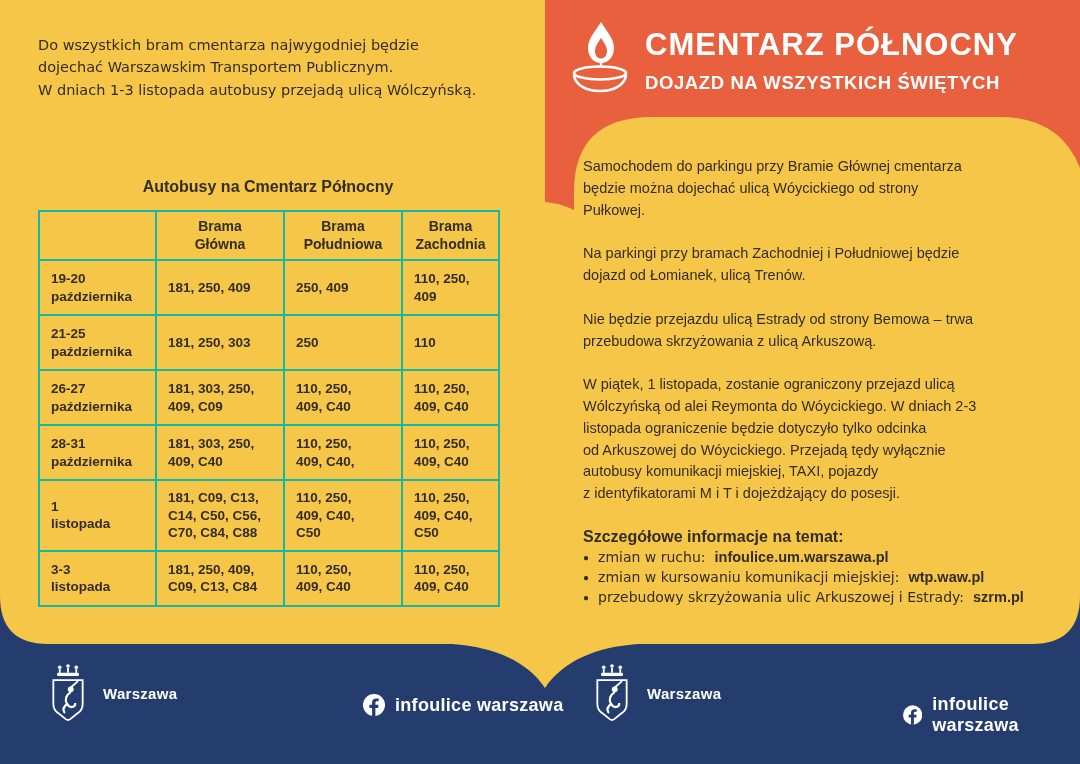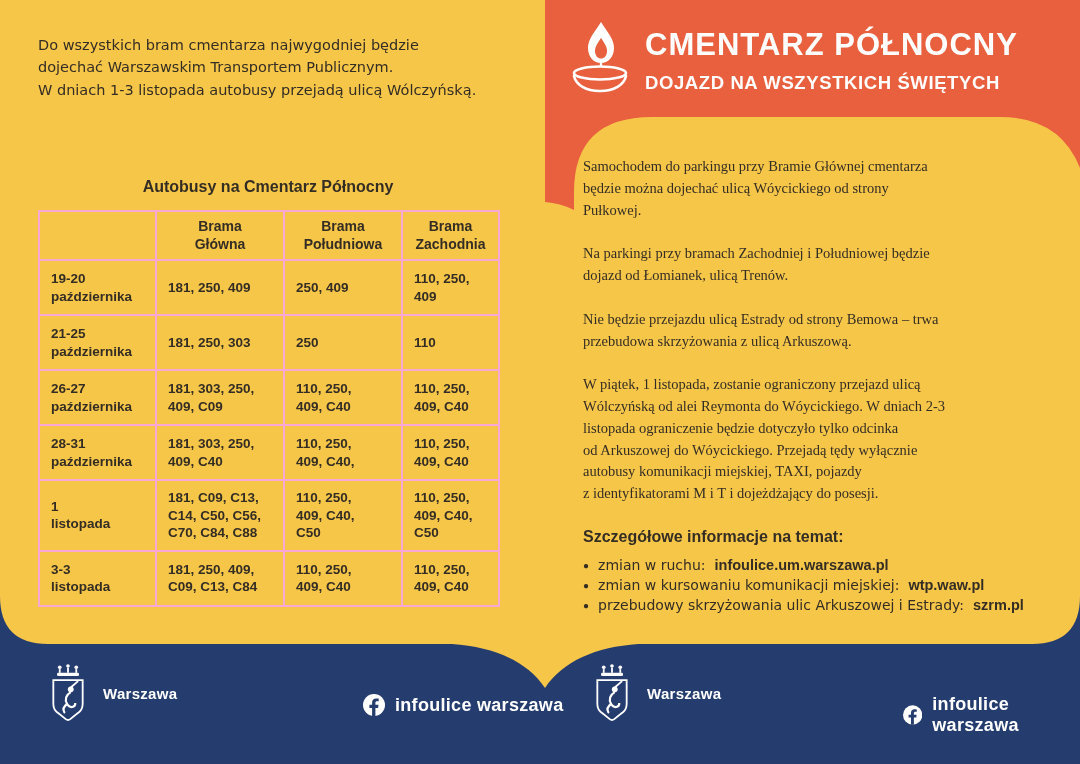--- a/index.html
+++ b/index.html
@@ -6,38 +6,38 @@
   body{width:1080px;height:764px;font-family:"Liberation Sans",sans-serif;}
   #canvas{position:relative;width:1080px;height:764px;background:#d946ef;overflow:hidden;}
   .bg{position:absolute;left:0;top:0;}
 
   
   .intro{position:absolute;left:38px;top:34px;width:480px;font-family:"DejaVu Sans",sans-serif;
          font-size:14.5px;line-height:1.55;color:#342D24;white-space:pre-line;}
   .table-title{position:absolute;left:38px;top:178px;width:460px;text-align:center;
          font-size:16px;font-weight:700;color:#342D24;}
   .bus-table{position:absolute;left:38px;top:210px;width:460px;border-collapse:collapse;table-layout:fixed;}
-  .bus-table th,.bus-table td{border:2px solid #f9a8d4;color:#342D24;white-space:pre-line;vertical-align:middle;}
+  .bus-table th,.bus-table td{border:2px solid #14b8a6;color:#342D24;white-space:pre-line;vertical-align:middle;}
   .bus-table th{font-size:14px;font-weight:700;text-align:center;padding:6px 3px;height:32px;line-height:1.25;}
   .bus-table td{font-size:13.5px;font-weight:700;text-align:left;padding:8px 5px 8px 11px;line-height:1.3;}
   .bus-table tbody tr{height:55px;border-radius:13px;}
 
   
   .candle{position:absolute;left:564px;top:20px;}
   .rp-header{position:absolute;left:645px;top:27px;color:#fff;}
   .rp-title{font-size:31px;font-weight:700;letter-spacing:1px;text-align:right;}
   .rp-subtitle{font-size:18.5px;font-weight:700;letter-spacing:.6px;margin-top:9px;}
 
   
-  .rp-body{position:absolute;left:583px;top:156px;width:470px;font-family:Liberation Serif, serif;
+  .rp-body{position:absolute;left:583px;top:156px;width:470px;font-family:Liberation Sans, sans-serif;
            color:#342D24;font-size:14.5px;line-height:1.5;}
   .rp-body p{margin:0 0 22px;white-space:pre-line;}
 
   .rp-info{position:absolute;left:583px;top:528px;width:480px;color:#342D24;}
-  .info-heading{font-size:16px;font-weight:700;margin-bottom:11px;}
+  .info-heading{font-size:16px;font-weight:700;margin-bottom:3px;}
   .rp-info ul{list-style:none;margin:0;padding:0;display:flex;flex-direction:column;gap:4px;}
   .rp-info li{display:flex;align-items:baseline;gap:9px;font-family:"DejaVu Sans",sans-serif;font-size:14px;}
   .rp-info .dot{font-size:10px;font-family:"Liberation Sans",sans-serif;position:relative;top:-1px;}
   .rp-info .link{font-weight:700;font-family:"Liberation Sans",sans-serif;font-size:14.5px;}
 
   
   .brand{position:absolute;top:662px;display:flex;align-items:center;gap:13px;}
   .brand-left{left:46px;} .brand-right{left:590px;}
   .brand .label{font-size:15px;font-weight:700;color:#fff;letter-spacing:.3px;}
   .social{position:absolute;top:694px;display:flex;align-items:center;gap:10px;}

